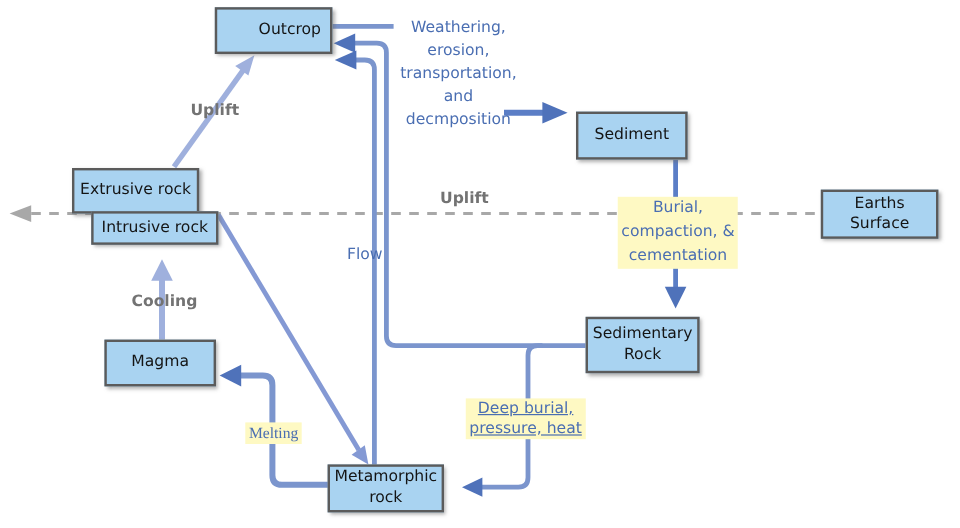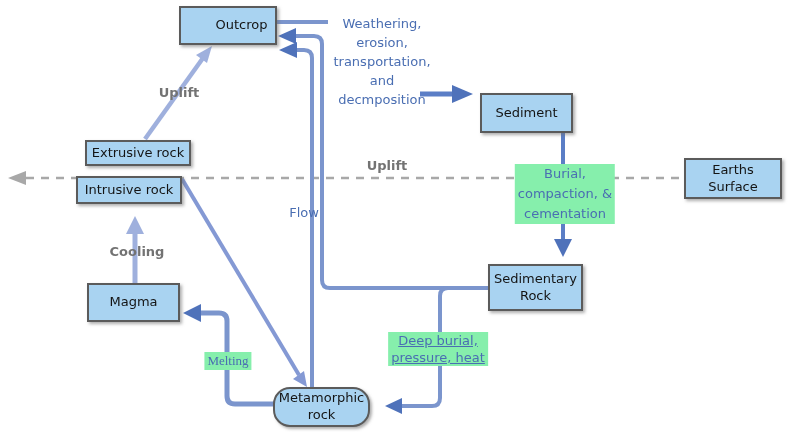--- a/index.html
+++ b/index.html
@@ -13,21 +13,21 @@
     background:#a9d3f1;border:2px solid #5b5b5b;box-shadow:2px 2px 3px rgba(110,110,110,.55);
     font-size:13px;color:#141414;text-align:center;white-space:pre-line;line-height:1.3;
     box-sizing:border-box;
   }
   .lbl{
     position:absolute;transform:translateX(-50%);text-align:center;
     font-size:13px;white-space:pre-line;line-height:18px;
   }
   .lbl.blue{color:#4a6eb2;padding-left:20px;}
   .lbl.gray{color:#737373;font-weight:bold;}
-  .lbl.masked{background:#86efac;padding:0 3px;}
+  .lbl.masked{background:#fef9c3;padding:0 3px;}
 </style>
 </head>
 <body>
 
 <div class="stage">
 
   <svg width="800" height="440" viewBox="0 0 800 440">
 
     <line x1="26" y1="178" x2="683" y2="178" stroke-width="2.5" fill="none" stroke-dasharray="8 7" stroke="#a8a8a8"></line>
     <polygon points="8,178 26,171 26,185" fill="#a8a8a8"></polygon>
@@ -82,30 +82,30 @@
     </g>
   </svg>
 
   <div class="node" style="left:179px;top:6px;width:98px;height:39px;padding-left:27px;">Outcrop</div>
 
   <div class="node" style="left:480px;top:93px;width:93px;height:40px;">Sediment</div>
 
   <div class="node" style="left:684px;top:158px;width:98px;height:41px;">Earths
 Surface</div>
 
-  <div class="node" style="left:85px;top:140px;width:106px;height:26px;">Extrusive rock</div>
+  <div class="node" style="left:60px;top:140px;width:106px;height:38px;">Extrusive rock</div>
 
   <div class="node" style="left:76px;top:176px;width:106px;height:28px;">Intrusive rock</div>
 
   <div class="node" style="left:87px;top:283px;width:93px;height:39px;text-align:right;">Magma</div>
 
   <div class="node" style="left:488px;top:264px;width:95px;height:47px;">Sedimentary
 Rock</div>
 
-  <div class="node" style="left:273px;top:387px;width:97px;height:40px;border-radius:17px;">Metamorphic
+  <div class="node" style="left:273px;top:387px;width:97px;height:40px;">Metamorphic
 rock</div>
 
   <div class="lbl blue" style="left:372px;top:14px;line-height:19px;">Weathering,
 erosion,
 transportation,
 and
 decmposition</div>
 
   <div class="lbl gray" style="left:179px;top:84px;">Uplift</div>
 

